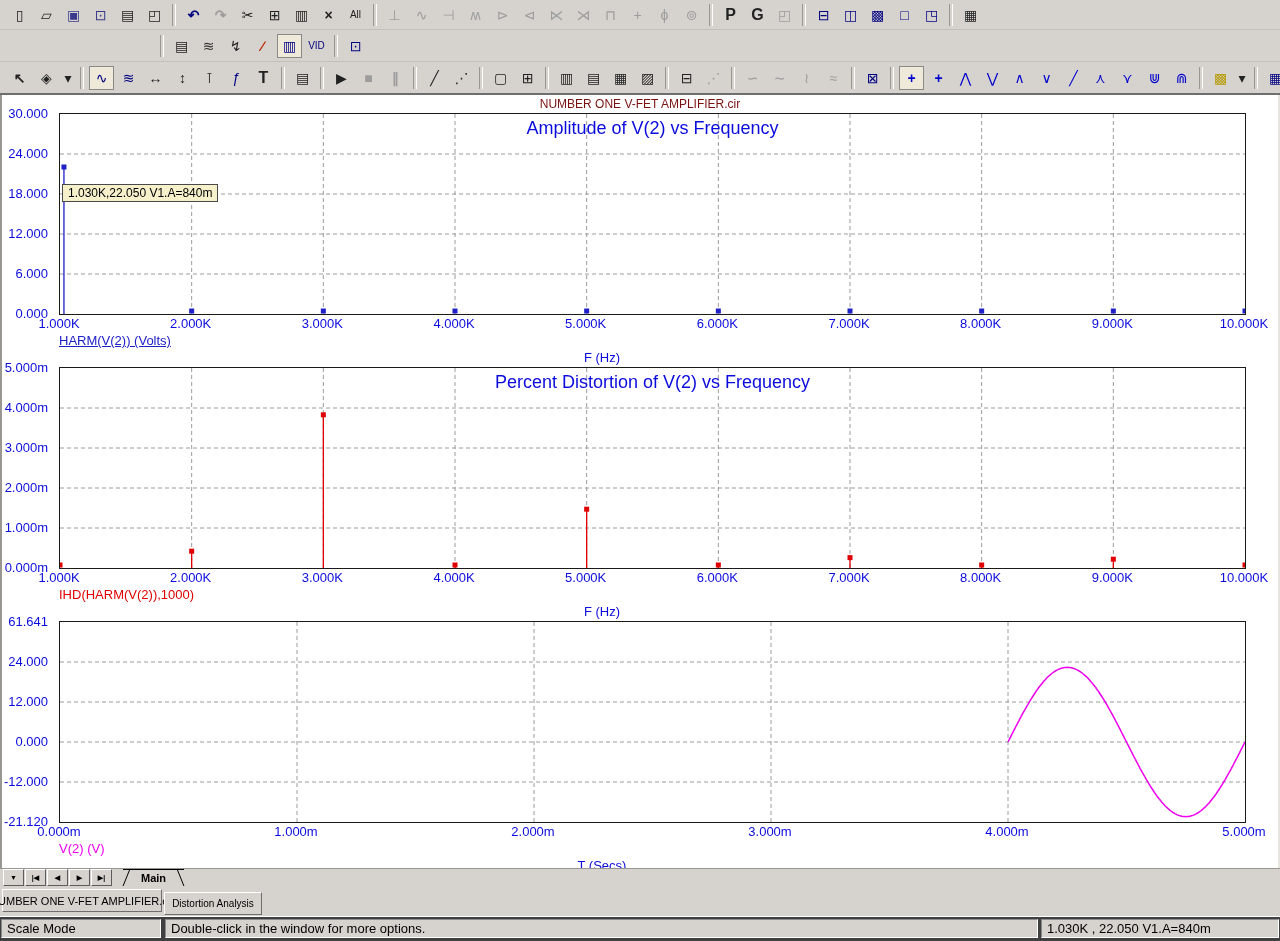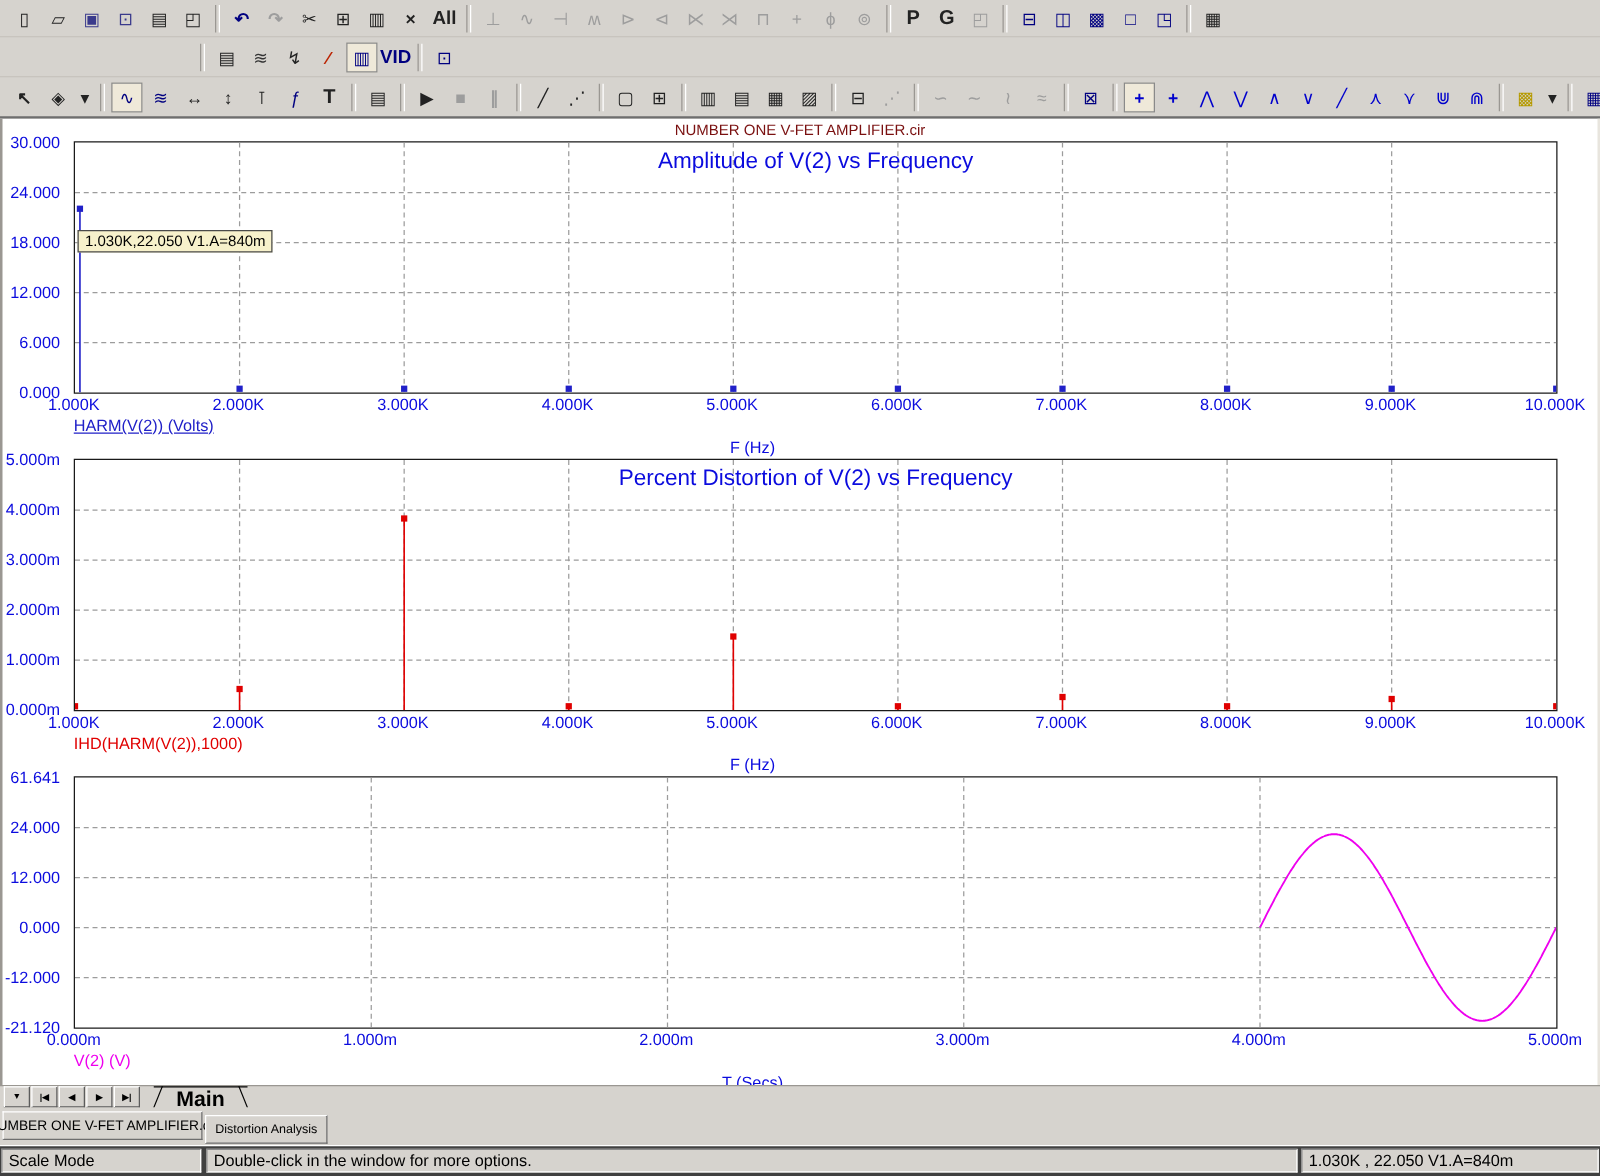--- a/index.html
+++ b/index.html
@@ -9,21 +9,21 @@
   .toolbar{position:absolute;left:0;right:0;display:flex;align-items:center;
            padding-left:6px;background:#d6d3ce;box-sizing:border-box;}
   #tb1{top:0;height:30px;border-bottom:1px solid #c3c0b9;}
   #tb2{top:30px;height:32px;border-bottom:1px solid #c3c0b9;}
   #tb3{top:62px;height:33px;border-bottom:2px solid #6e6e6e;}
   .tbi{width:23px;height:22px;display:inline-flex;align-items:center;justify-content:center;
        margin:0 1px;border:1px solid transparent;color:#222;flex:0 0 auto;}
   .tbi .glyph{font-size:14px;line-height:1;}
   .tbi.dis{color:#9d9d9d;}
   .tbi.pressed{border:1px solid #8a8a8a;background:#efe9d9;}
-  .tbi.txt .glyph{font-size:15px;font-weight:bold;}
+  .tbi.txt .glyph{font-size:10px;font-weight:normal;}
   .tbi.big .glyph{font-size:16px;font-weight:bold;}
   .tbi.bold .glyph{font-weight:bold;}
   .tbi.narrow{width:12px;}
   .tsep{width:2px;height:22px;border-left:1px solid #9a9792;border-right:1px solid #ffffff;
         margin:0 4px;flex:0 0 auto;}
   .tgap{display:inline-block;height:1px;flex:0 0 auto;}
   
   .doc-window{position:absolute;top:95px;left:0;width:1280px;height:773px;background:#fff;
               border-left:2px solid #9a9792;border-right:2px solid #e8e5de;box-sizing:border-box;}
   .win-title{position:absolute;top:2px;left:0;width:100%;text-align:center;
@@ -44,22 +44,22 @@
           color:#0b0bde;font-size:13px;}
   .ylabels{position:absolute;top:0;left:0;width:53px;height:210px;}
   .ytick{position:absolute;right:7px;width:50px;text-align:right;color:#0b0bde;font-size:13px;}
   
   .navrow{position:absolute;top:868px;left:0;width:100%;height:18px;background:#d6d3ce;
           border-top:1px solid #9a9792;display:flex;align-items:center;padding-left:3px;
           box-sizing:border-box;}
   .navbtn{width:19px;height:15px;border:1px solid;border-color:#ffffff #5c5c5c #5c5c5c #ffffff;
           background:#d6d3ce;font-size:7px;font-weight:bold;display:inline-flex;
           align-items:center;justify-content:center;margin-right:1px;flex:0 0 auto;}
-  .pagetab{position:relative;margin-left:10px;height:16px;padding:0 18px;font-size:17px;
-           font-weight:bold;display:flex;align-items:flex-start;border-top:1px solid #000;}
+  .pagetab{position:relative;margin-left:10px;height:16px;padding:0 18px;font-size:11px;
+           font-weight:bold;display:flex;align-items:center;border-top:1px solid #000;}
   .pagetab .sl{position:absolute;top:-1px;width:1px;height:17px;background:#000;}
   .pagetab .sl.l{left:3px;transform:skewX(-22deg);}
   .pagetab .sl.r{right:3px;transform:skewX(22deg);}
   
   .doctabs{position:absolute;top:886px;left:0;width:100%;height:30px;background:#d6d3ce;}
   .dtab{position:absolute;background:#d6d3ce;border:1px solid;
         border-color:#ffffff #6e6e6e #6e6e6e #ffffff;display:flex;align-items:center;
         justify-content:center;white-space:nowrap;box-sizing:border-box;}
   #dtab0{left:2px;top:3px;width:160px;height:23px;font-size:11px;}
   #dtab1{left:164px;top:6px;width:98px;height:23px;font-size:10px;}

